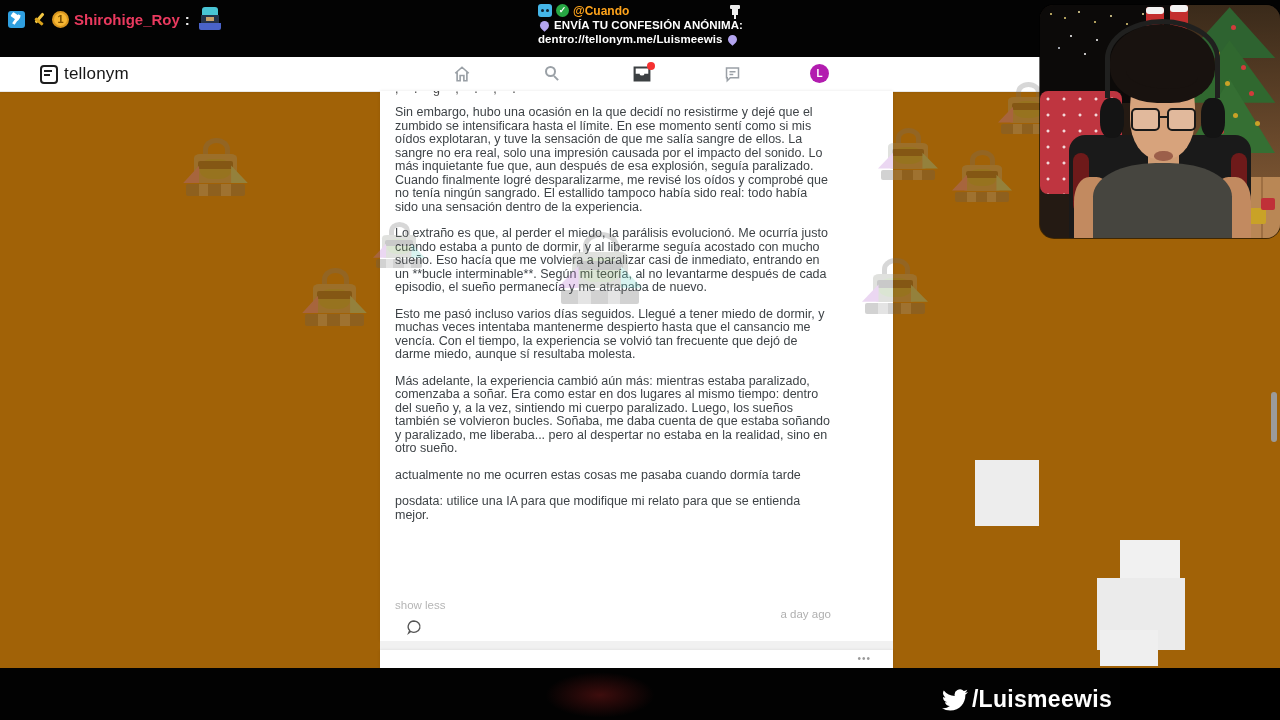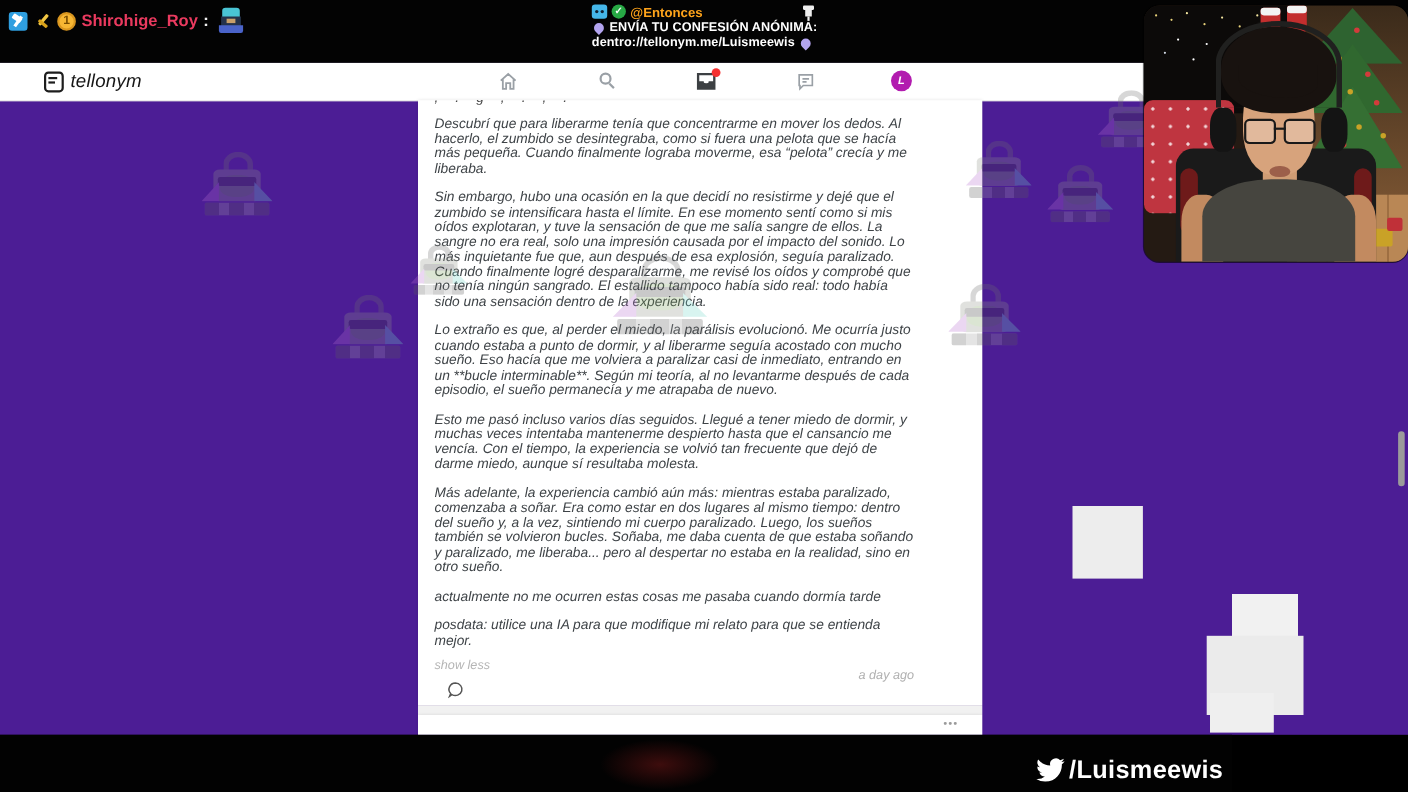--- a/index.html
+++ b/index.html
@@ -35,21 +35,21 @@
                text-align:center;line-height:13px;font-weight:bold;}
   .pinned-name{color:#ffa41b;font-weight:bold;font-size:12px;}
   .pinned-line{display:flex;align-items:center;gap:5px;font-size:11.5px;font-weight:bold;letter-spacing:.1px;height:14px;}
   .droplet{width:9px;height:9px;background:#b3a4ef;border-radius:0 50% 50% 50%;transform:rotate(225deg);flex:0 0 auto;}
   .pin-icon{position:absolute;left:729px;top:5px;width:12px;height:14px;}
   .pin-icon::before{content:"";position:absolute;left:1px;top:0;width:10px;height:4px;background:#eee;border-radius:1px;}
   .pin-icon::after{content:"";position:absolute;left:3px;top:4px;width:6px;height:6px;background:#eee;}
   .pin-icon i{position:absolute;left:5px;top:10px;width:2px;height:4px;background:#eee;display:block;}
 
   
-  .page{position:absolute;left:0;top:57px;width:1280px;height:611px;background:#4c1d95;z-index:1;font-style:italic;}
+  .page{position:absolute;left:0;top:57px;width:1280px;height:611px;background:#a16207;z-index:1;}
   .site-header{position:absolute;left:0;top:0;width:100%;height:34px;background:#fff;
                border-bottom:1px solid #e9e9e9;box-shadow:0 1px 2px rgba(0,0,0,.05);}
   .brand{position:absolute;left:40px;top:7px;display:flex;align-items:center;gap:6px;}
   .brand-icon{width:18px;height:19px;border:2px solid #1d1d1d;border-radius:4px;position:relative;box-sizing:border-box;}
   .brand-icon::before{content:"";position:absolute;left:2px;top:3px;width:8px;height:2px;background:#1d1d1d;}
   .brand-icon::after{content:"";position:absolute;left:2px;top:7px;width:6px;height:2px;background:#1d1d1d;}
   .brand-text{font-size:17px;color:#161616;letter-spacing:.2px;}
   .navico{position:absolute;top:8px;width:20px;height:18px;}
   .navico svg{display:block;}
   .nav-dot{position:absolute;right:-3px;top:-3px;width:8px;height:8px;background:#f53131;border-radius:50%;}
@@ -171,21 +171,20 @@
             <path d="M8 9 H16 M8 12.5 H13"></path>
           </svg>
       </div>
       <div class="navico nav-avatar" style="left:810px;">L</div>
     </div>
 
     <div class="card">
       <div class="clip-top"><span>, . g , . , .</span></div>
       <div class="post-text">
 
-      <p>Descubrí que para liberarme tenía que concentrarme en mover los dedos. Al hacerlo, el zumbido se desintegraba, como si fuera una pelota que se hacía más pequeña. Cuando finalmente lograba moverme, esa “pelota” crecía y me liberaba.</p>
           <p>Sin embargo, hubo una ocasión en la que decidí no resistirme y dejé que el zumbido se intensificara hasta el límite. En ese momento sentí como si mis oídos explotaran, y tuve la sensación de que me salía sangre de ellos. La sangre no era real, solo una impresión causada por el impacto del sonido. Lo más inquietante fue que, aun después de esa explosión, seguía paralizado. Cuando finalmente logré desparalizarme, me revisé los oídos y comprobé que no tenía ningún sangrado. El estallido tampoco había sido real: todo había sido una sensación dentro de la experiencia.</p>
           <p>Lo extraño es que, al perder el miedo, la parálisis evolucionó. Me ocurría justo cuando estaba a punto de dormir, y al liberarme seguía acostado con mucho sueño. Eso hacía que me volviera a paralizar casi de inmediato, entrando en un **bucle interminable**. Según mi teoría, al no levantarme después de cada episodio, el sueño permanecía y me atrapaba de nuevo.</p>
           <p>Esto me pasó incluso varios días seguidos. Llegué a tener miedo de dormir, y muchas veces intentaba mantenerme despierto hasta que el cansancio me vencía. Con el tiempo, la experiencia se volvió tan frecuente que dejó de darme miedo, aunque sí resultaba molesta.</p>
           <p>Más adelante, la experiencia cambió aún más: mientras estaba paralizado, comenzaba a soñar. Era como estar en dos lugares al mismo tiempo: dentro del sueño y, a la vez, sintiendo mi cuerpo paralizado. Luego, los sueños también se volvieron bucles. Soñaba, me daba cuenta de que estaba soñando y paralizado, me liberaba... pero al despertar no estaba en la realidad, sino en otro sueño.</p>
           <p>actualmente no me ocurren estas cosas me pasaba cuando dormía tarde</p>
           <p>posdata: utilice una IA para que modifique mi relato para que se entienda mejor.</p>
         </div>
       <div class="show-less">show less</div>
       <div class="comment-btn">
         <svg width="16" height="16" viewBox="0 0 24 24" fill="none" stroke="#555" stroke-width="2">
@@ -294,21 +293,21 @@
           <div class="e2"></div>
           <div class="e4"></div>
           <div class="e3"></div>
         </div>
     </div>
 
     <div class="pinned">
       <div class="pinned-row1">
         <div class="badge-bot"></div>
         <div class="badge-check">✓</div>
-        <div class="pinned-name">@Entonces</div>
+        <div class="pinned-name">@Cuando</div>
       </div>
       <div class="pinned-line" style="padding-left:2px;">
         <span class="droplet"></span>
         <span>ENVÍA TU CONFESIÓN ANÓNIMA:</span>
       </div>
       <div class="pinned-line">
         <span>dentro://tellonym.me/Luismeewis</span>
         <span class="droplet"></span>
       </div>
     </div>

